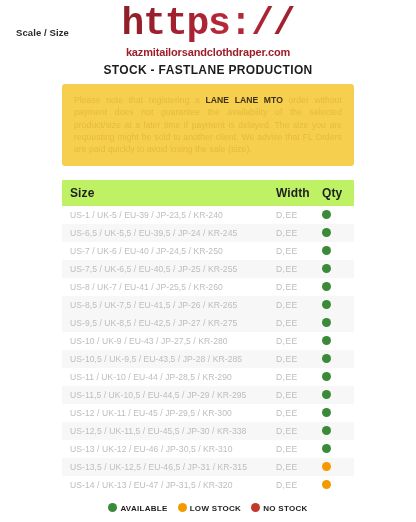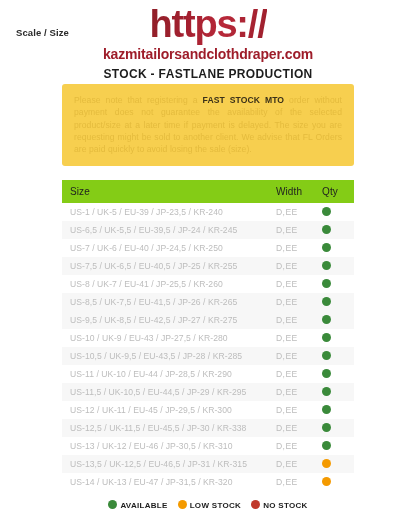--- a/index.html
+++ b/index.html
@@ -38,34 +38,34 @@
     margin-left: 8px;
   }
   .brand-block {
     position: absolute;
     left: 0;
     right: 0;
     top: 3px;
     text-align: center;
   }
   .brand-https {
-    font-family: Liberation Sans, sans-serif;
+    font-family: Liberation Mono, monospace;
     font-size: 38px;
     line-height: 42px;
     font-weight: 700;
     letter-spacing: -1.2px;
     background: linear-gradient(100deg, #8e1f28 0%, #a52030 35%, #b8293a 62%, #9c1f2c 100%);
     -webkit-background-clip: text;
     background-clip: text;
     color: transparent;
     display: inline-block;
   }
   .brand-domain {
     margin-top: 1px;
-    font-size: 14px;
+    font-size: 11px;
     font-weight: 700;
     color: #9e1d2a;
     letter-spacing: -.15px;
   }
   .brand-sub {
     margin-top: 5px;
     font-size: 12px;
     font-weight: 700;
     color: #1d1d1d;
     letter-spacing: .35px;
@@ -97,23 +97,23 @@
   .table-wrap {
     margin: 14px 62px 0 62px;
     width: 292px;
   }
   table.size-table {
     width: 100%;
     border-collapse: collapse;
     table-layout: fixed;
   }
   table.size-table thead th {
-    background: #84cc16;
-    font-size: 10px;
-    font-weight: 400;
+    background: #bef264;
+    font-size: 12px;
+    font-weight: 700;
     color: #1f1f1f;
     text-align: left;
     padding: 6px 0 6px 8px;
     letter-spacing: .1px;
   }
   table.size-table thead th.col-width { padding-left: 2px; }
   table.size-table thead th.col-qty   { padding-left: 4px; }
 
   col.c-size  { width: 212px; }
   col.c-width { width: 44px; }
@@ -178,21 +178,21 @@
   <div class="header">
     <div class="scale-label">Scale / Size</div>
     <div class="brand-block">
       <div class="brand-https">https://</div>
       <div class="brand-domain">kazmitailorsandclothdraper.com</div>
       <div class="brand-sub">STOCK - FASTLANE PRODUCTION</div>
     </div>
   </div>
 
   <div class="notice">
-    <p class="notice-text"><span>Please note that registering a </span><b>FAST STOCK MTO</b><span> order without payment does not guarantee the availability of the selected product/size at a later time if payment is delayed. The size you are requesting might be sold to another client. We advise that FL Orders are paid quickly to avoid losing the sale (size).</span></p>
+    <p class="notice-text"><span>Please note that registering a </span><b>LANE LANE MTO</b><span> order without payment does not guarantee the availability of the selected product/size at a later time if payment is delayed. The size you are requesting might be sold to another client. We advise that FL Orders are paid quickly to avoid losing the sale (size).</span></p>
   </div>
 
   <div class="table-wrap">
     <table class="size-table">
       <colgroup>
         <col class="c-size">
           <col class="c-width">
           <col class="c-qty">
       </colgroup>
       <thead>

